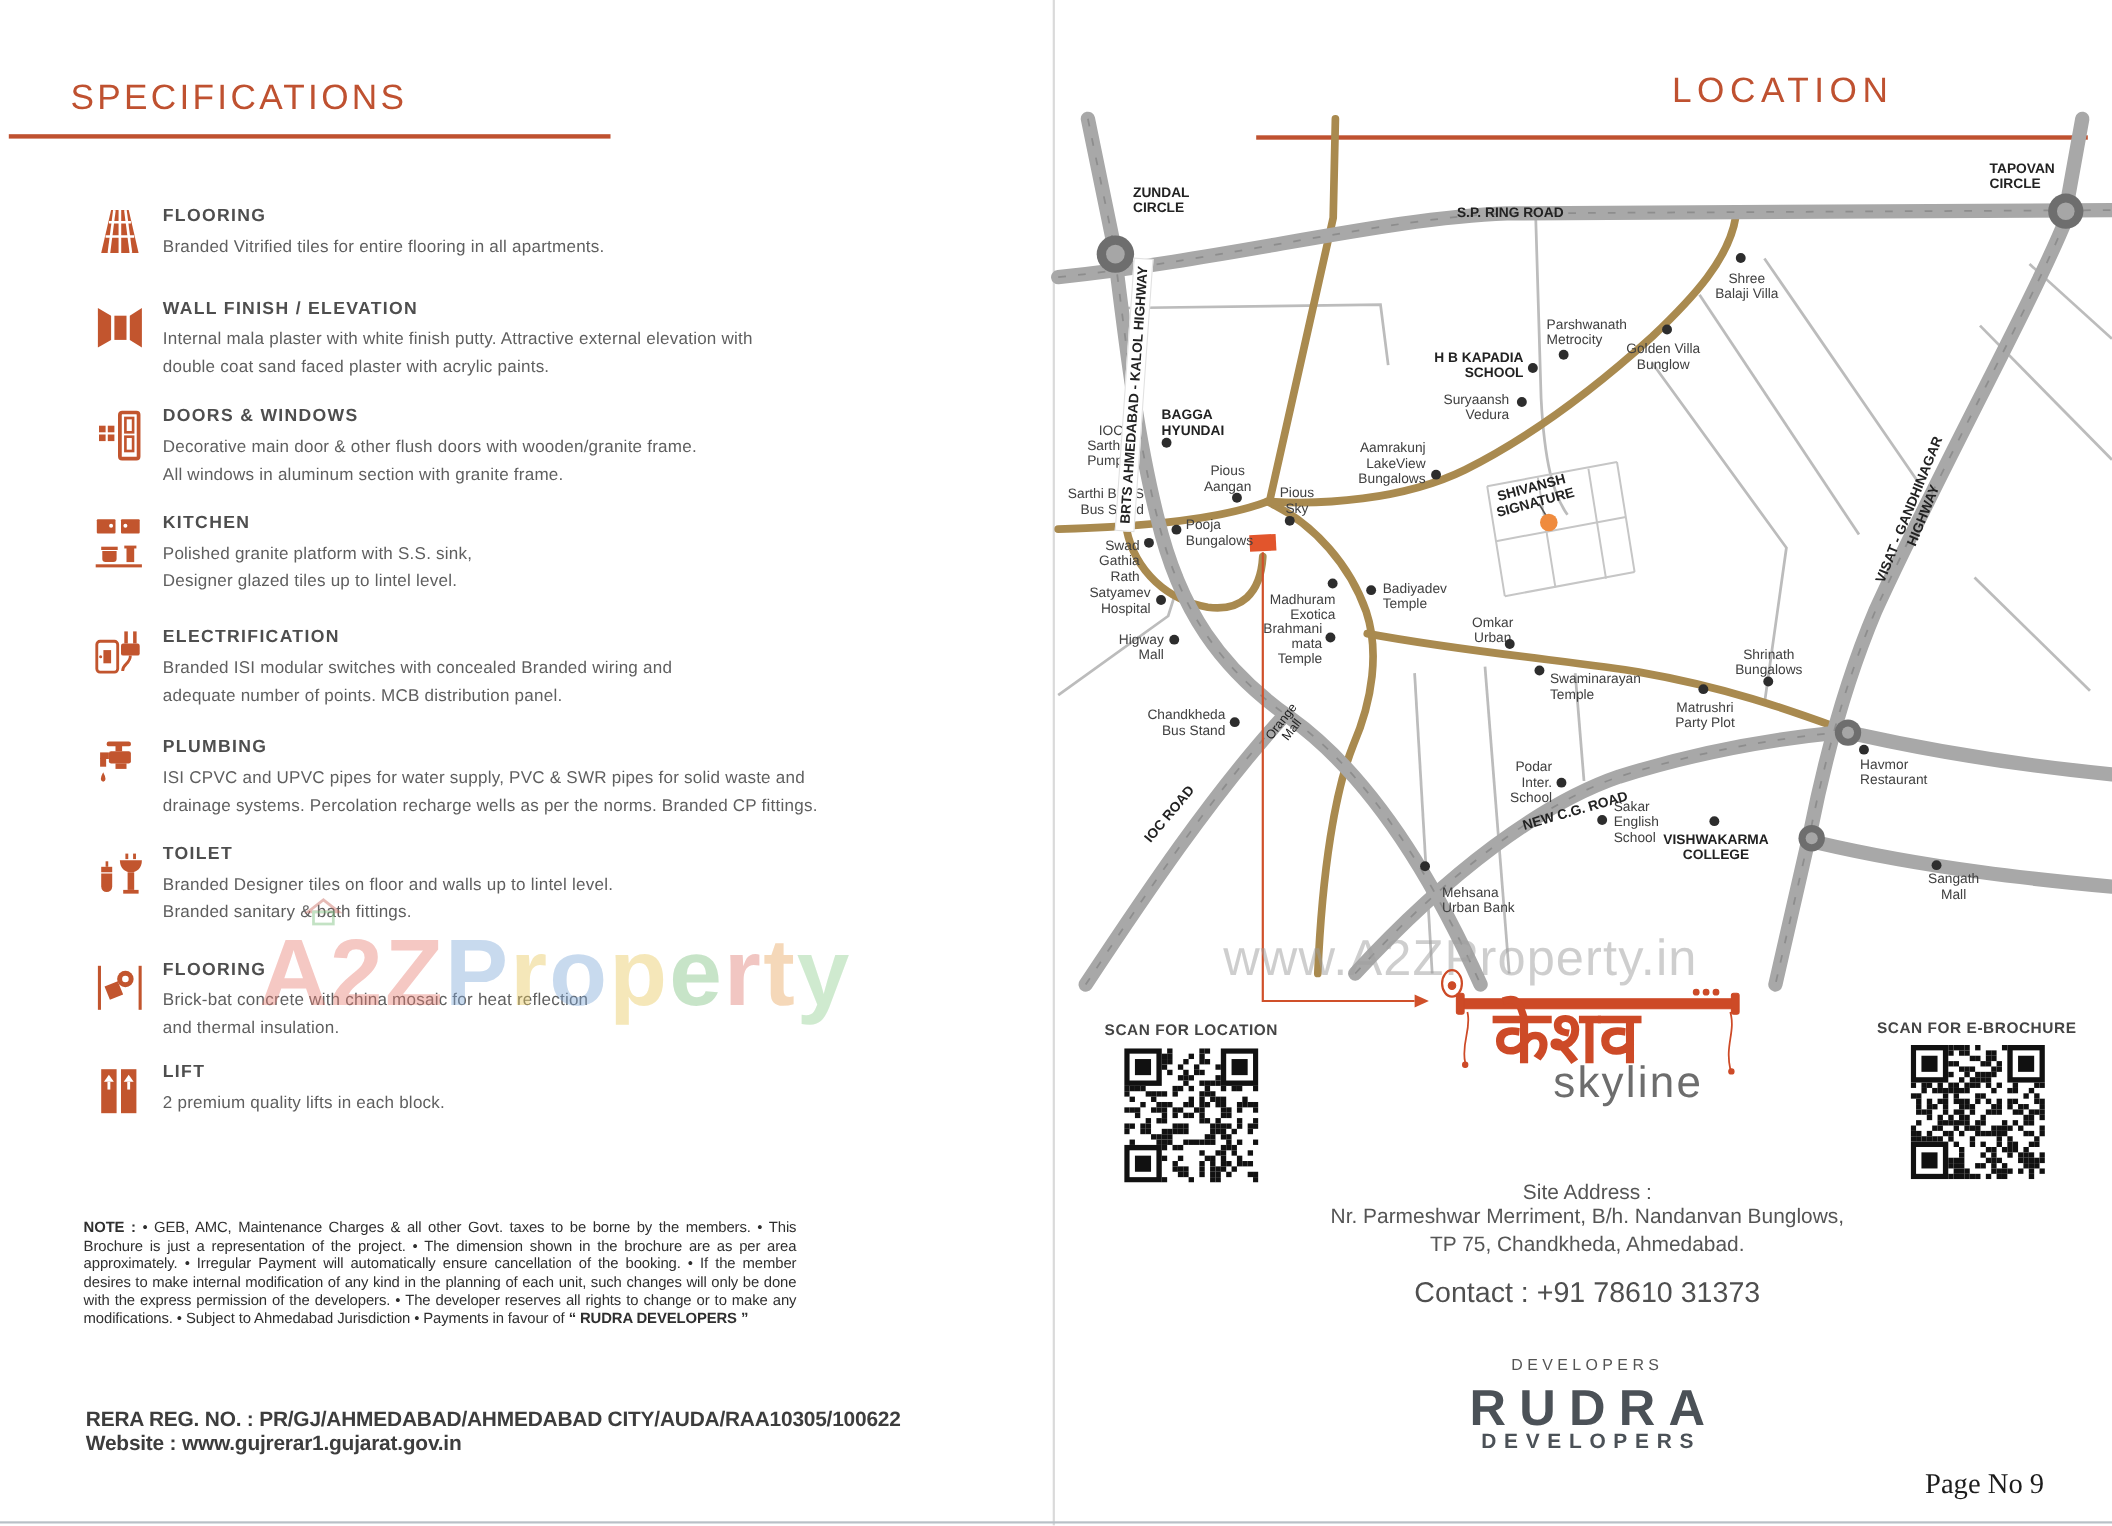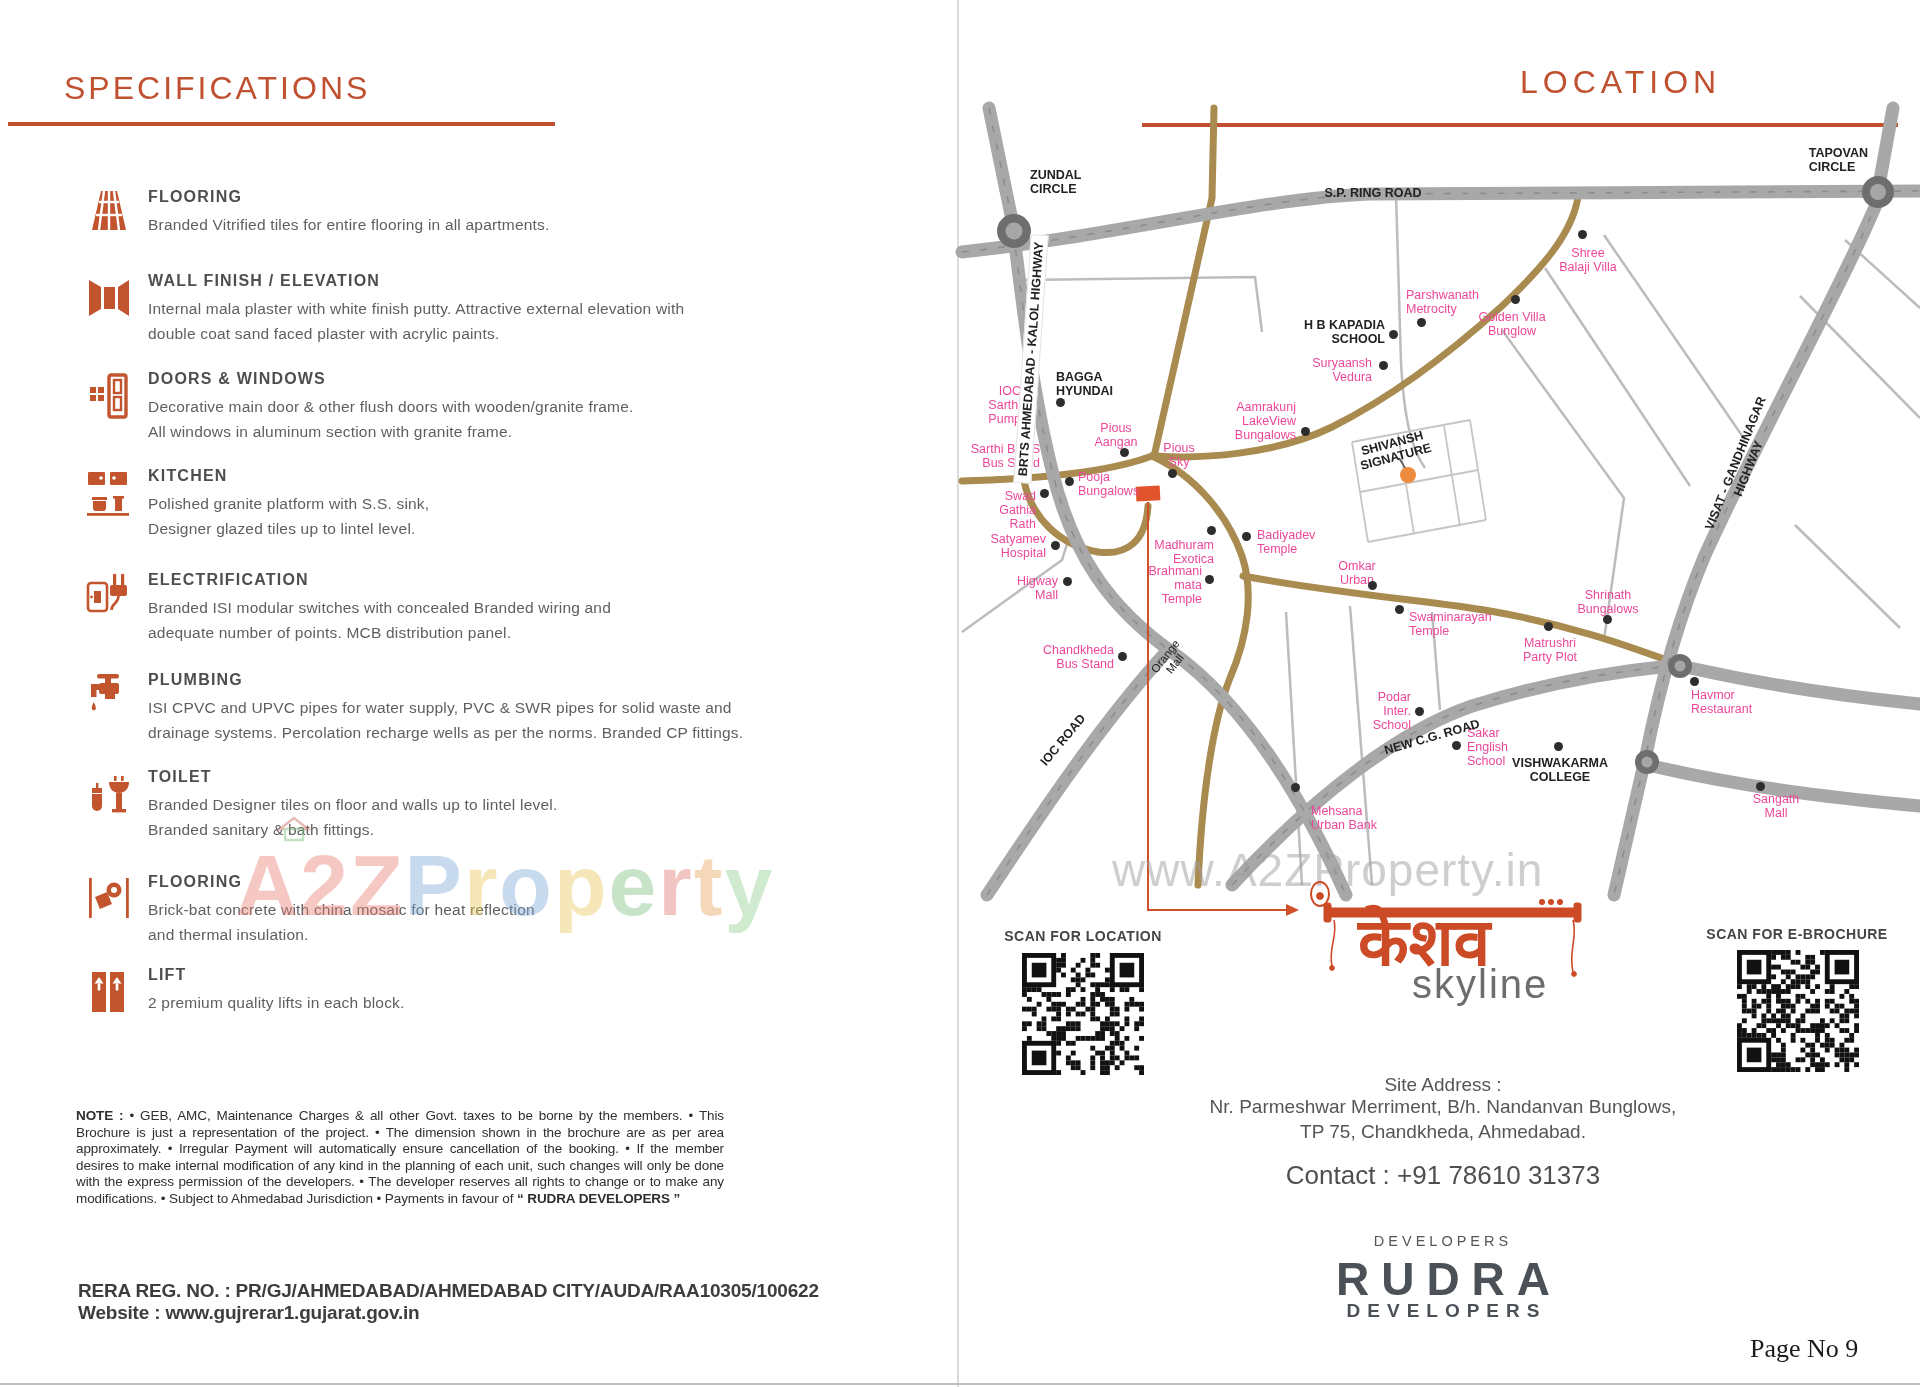--- a/index.html
+++ b/index.html
@@ -32,21 +32,21 @@
 
   
   #wm-left{left:236px;top:836px;font-size:86px;font-weight:700;opacity:0.42;white-space:nowrap;letter-spacing:2px;}
   #wm-left span{display:inline-block;}
   #wm-house{left:276px;top:816px;opacity:0.45;}
   #wm-right{left:1112px;top:843px;font-size:46px;color:#9f9f9f;opacity:0.5;letter-spacing:1px;font-weight:400;}
 
   
   #map-svg{left:0;top:0;}
   #map-labels{left:0;top:0;width:1920px;height:1387px;pointer-events:none;}
-  .poi{position:absolute;font-size:12.5px;line-height:14px;color:#ec4899;white-space:pre-line;}
+  .poi{position:absolute;font-size:12.5px;line-height:14px;color:#404040;white-space:pre-line;}
   .poi.b{font-weight:700;color:#222;}
   .dot{position:absolute;width:9px;height:9px;border-radius:50%;background:#2d2d2d;}
   .road-label{position:absolute;font-size:12.5px;font-weight:700;color:#222;white-space:pre-line;
               transform-origin:center;}
   .road-label.boxed{background:#ffffff;padding:1px 6px;border:1px solid #e2e2e2;}
 
   
   .scan-label{font-size:14px;font-weight:700;letter-spacing:0.5px;color:#444;width:200px;text-align:center;}
   .qr{background:#fff;}
 

